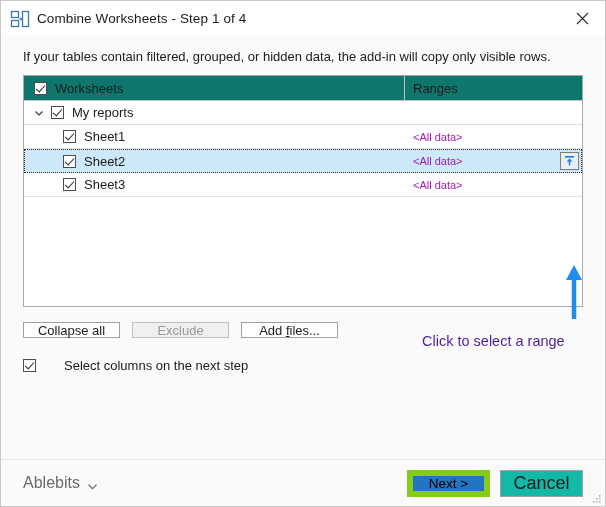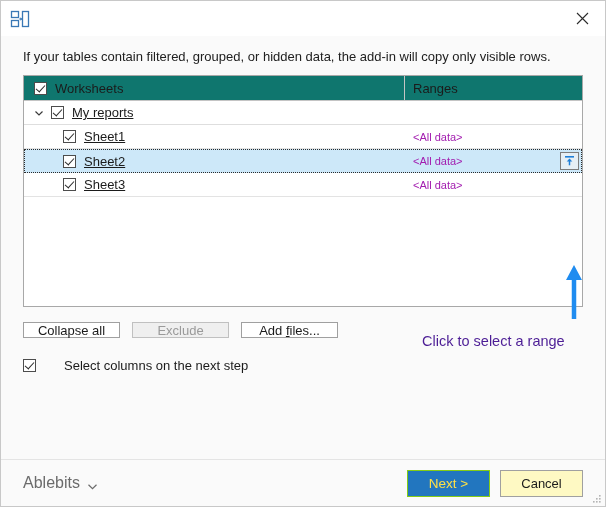--- a/index.html
+++ b/index.html
@@ -187,21 +187,21 @@
   .row .cell-range {
     flex: 1;
     padding-left: 8px;
     font-size: 11px;
     color: #a21caf;
   }
   .row.group { border-bottom: 1px solid #dedede; }
   .row.group .cell-name { padding-left: 9px; }
   .row.child .cell-name { padding-left: 39px; }
   .row.child { border-bottom: 1px solid #e3e3e3; }
-  .row .label { margin-left: 8px; text-decoration: underline; }
+  .row .label { margin-left: 8px; }
 
   .chevron {
     width: 12px;
     height: 12px;
     flex: 0 0 auto;
     margin-right: 6px;
     display: inline-block;
   }
 
   .row.selected {
@@ -307,38 +307,38 @@
     margin-left: 7px;
     width: 11px;
     height: 11px;
     display: inline-block;
   }
   .footer-spacer { flex: 1; }
   .btn-next {
     width: 83px;
     height: 27px;
     background: #2276bf;
-    border: 1px solid #84cc16;
-    color: #fde047;
+    border: 6px solid #84cc16;
+    color: #000000;
     font-size: 13.5px;
     display: inline-flex;
     align-items: center;
     justify-content: center;
     box-sizing: border-box;
     cursor: default;
     font-family: "Liberation Sans", sans-serif;
   }
   .btn-cancel {
     margin-left: 10px;
     width: 83px;
     height: 27px;
-    background: #fef9c3;
+    background: #14b8a6;
     border: 1px solid #a0a0a0;
     color: #1b1b1b;
-    font-size: 13px;
+    font-size: 18px;
     display: inline-flex;
     align-items: center;
     justify-content: center;
     box-sizing: border-box;
     cursor: default;
     font-family: "Liberation Sans", sans-serif;
   }
   .grip {
     position: absolute;
     right: 3px;
@@ -355,20 +355,21 @@
   <div class="titlebar">
     <span class="title-icon">
       <svg width="20" height="20" viewBox="0 0 20 20">
         <rect x="1.5" y="2.5" width="7" height="6" fill="none" stroke="#3a78b5" stroke-width="1.3"></rect>
         <rect x="1.5" y="11.5" width="7" height="6" fill="none" stroke="#3a78b5" stroke-width="1.3"></rect>
         <rect x="12.5" y="2.5" width="6" height="15" fill="none" stroke="#3a78b5" stroke-width="1.3"></rect>
         <path d="M9.3 10 L11.8 10" stroke="#3a78b5" stroke-width="1.2"></path>
         <path d="M10.4 8.2 L12.2 10 L10.4 11.8 Z" fill="#3a78b5"></path>
       </svg>
     </span>
+    <span class="title-text">Combine Worksheets - Step 1 of 4</span>
     <div class="close-btn">
       <svg width="13" height="13" viewBox="0 0 13 13">
         <path d="M1 1 L12 12 M12 1 L1 12" stroke="#2b2b2b" stroke-width="1.1" fill="none"></path>
       </svg>
     </div>
   </div>
 
 
   <div class="body-area">
 

